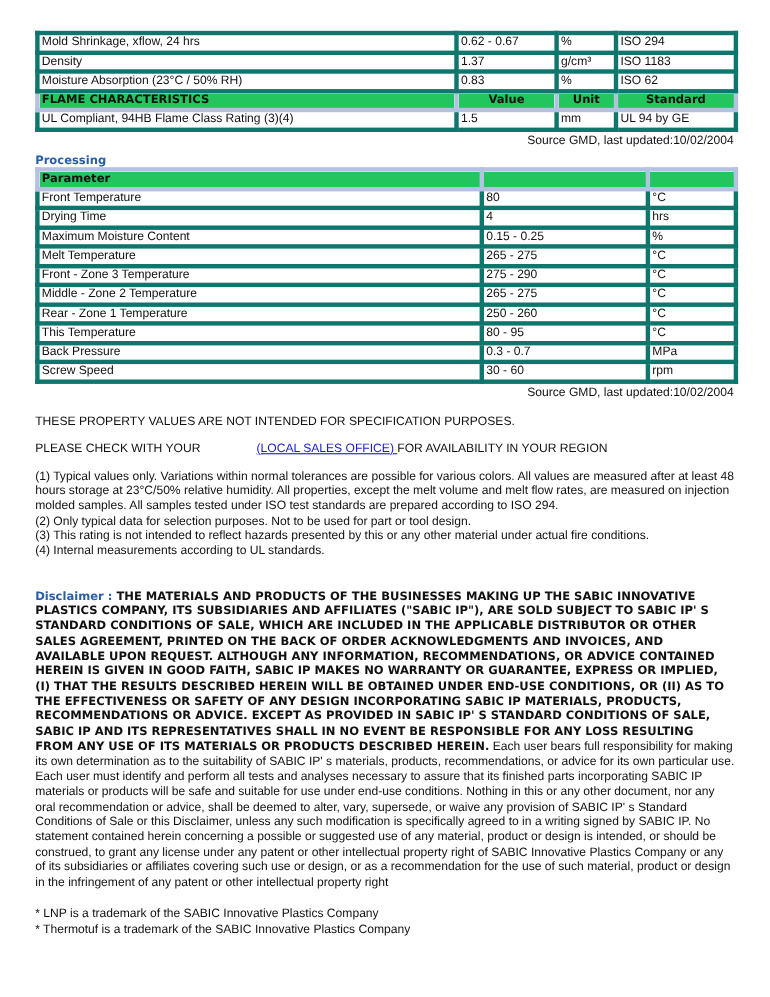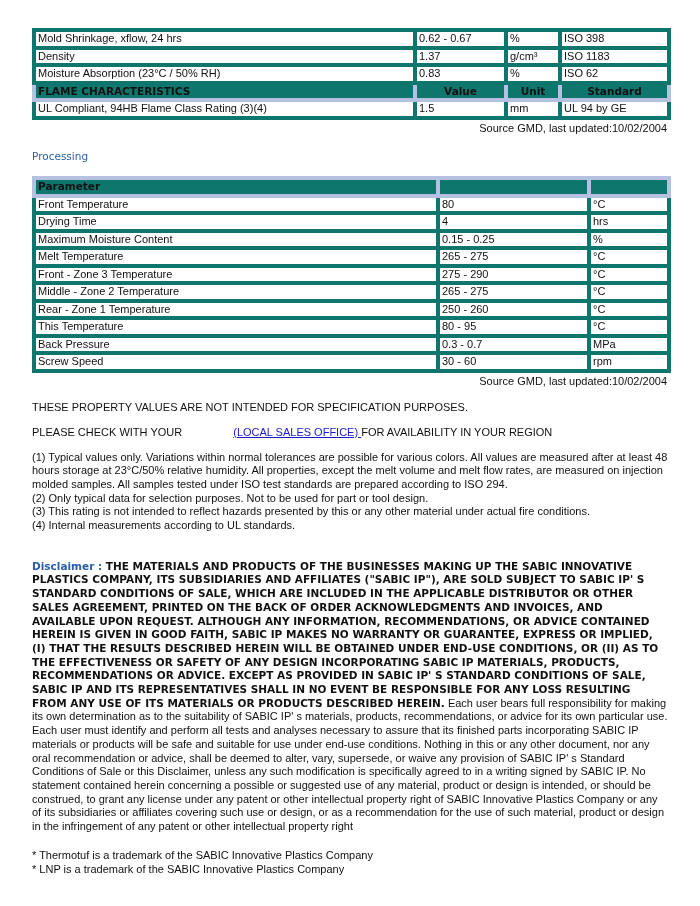--- a/index.html
+++ b/index.html
@@ -4,30 +4,30 @@
 <style>
   html, body { margin: 0; padding: 0; background: #ffffff; }
   body { width: 700px; height: 906px; position: relative; overflow: hidden;
          font-family: "Liberation Sans", sans-serif; font-size: 11px; color: #111; }
   .page { position: absolute; left: 32px; top: 28px; width: 636px; }
 
   table.props { border-collapse: collapse; width: 635px; table-layout: fixed; }
   table.props td { border: 4px solid #0f766e; padding: 0 2px; height: 13.5px; line-height: 13px;
                    font-size: 11px; white-space: nowrap; overflow: hidden; }
   table.props td.c { text-align: left; }
-  table.props tr.hdr td { background: #0f766e; font-weight: bold; font-family: "DejaVu Sans", sans-serif;
+  table.props tr.hdr td { background: #22c55e; font-weight: bold; font-family: "DejaVu Sans", sans-serif;
                           font-size: 10.5px; border-color: #b6c0e0; }
   table.props tr.hdr td.c { text-align: center; }
 
   .source { text-align: right; font-size: 11px; margin-top: 2px; width: 635px; }
 
-  .section-title { color: #2a5ea8; font-weight: normal; font-family: "DejaVu Sans", sans-serif;
-                   font-size: 10.5px; margin-top: 16px; }
+  .section-title { color: #2a5ea8; font-weight: bold; font-family: "DejaVu Sans", sans-serif;
+                   font-size: 10.5px; margin-top: 6px; }
 
-  .proc { margin-top: 14px; }
+  .proc { }
   .proc table.props tr.hdr td { height: 14px; }
 
   p { margin: 0; }
   .notice { margin-top: 14px; font-size: 11px; }
   .notice2 { margin-top: 13px; font-size: 11px; }
   .notice2 a { color: #1a1ad0; text-decoration: underline; margin-left: 48px; }
   .notes { margin-top: 13px; font-size: 11px; line-height: 13.7px; }
 
   .disclaimer { margin-top: 27px; font-size: 11px; line-height: 13.7px; }
   .disc-label { color: #2a5ea8; font-weight: bold; font-family: "DejaVu Sans", sans-serif; font-size: 10.5px; }
@@ -45,21 +45,21 @@
       <col style="width:381px">
         <col style="width:91px">
         <col style="width:54px">
         <col style="width:109px">
     </colgroup>
     <tbody>
         <tr>
       <td>Mold Shrinkage, xflow, 24 hrs</td>
       <td class="c">0.62 - 0.67</td>
       <td class="c">%</td>
-      <td class="c">ISO 398</td>
+      <td class="c">ISO 294</td>
     </tr>
     <tr>
       <td>Density</td>
       <td class="c">1.37</td>
       <td class="c">g/cm³</td>
       <td class="c">ISO 1183</td>
     </tr>
     <tr>
       <td>Moisture Absorption (23°C / 50% RH)</td>
       <td class="c">0.83</td>
@@ -163,17 +163,17 @@
     <p>(2) Only typical data for selection purposes. Not to be used for part or tool design.</p>
     <p>(3) This rating is not intended to reflect hazards presented by this or any other material under actual fire conditions.</p>
     <p>(4) Internal measurements according to UL standards.</p>
   </div>
 
   <div class="disclaimer">
     <span class="disc-label">Disclaimer : </span><span class="disc-bold">THE MATERIALS AND PRODUCTS OF THE BUSINESSES MAKING UP THE SABIC INNOVATIVE PLASTICS COMPANY, ITS SUBSIDIARIES AND AFFILIATES ("SABIC IP"), ARE SOLD SUBJECT TO SABIC IP' S STANDARD CONDITIONS OF SALE, WHICH ARE INCLUDED IN THE APPLICABLE DISTRIBUTOR OR OTHER SALES AGREEMENT, PRINTED ON THE BACK OF ORDER ACKNOWLEDGMENTS AND INVOICES, AND AVAILABLE UPON REQUEST. ALTHOUGH ANY INFORMATION, RECOMMENDATIONS, OR ADVICE CONTAINED HEREIN IS GIVEN IN GOOD FAITH, SABIC IP MAKES NO WARRANTY OR GUARANTEE, EXPRESS OR IMPLIED, (I) THAT THE RESULTS DESCRIBED HEREIN WILL BE OBTAINED UNDER END-USE CONDITIONS, OR (II) AS TO THE EFFECTIVENESS OR SAFETY OF ANY DESIGN INCORPORATING SABIC IP MATERIALS, PRODUCTS, RECOMMENDATIONS OR ADVICE. EXCEPT AS PROVIDED IN SABIC IP' S STANDARD CONDITIONS OF SALE, SABIC IP AND ITS REPRESENTATIVES SHALL IN NO EVENT BE RESPONSIBLE FOR ANY LOSS RESULTING FROM ANY USE OF ITS MATERIALS OR PRODUCTS DESCRIBED HEREIN.</span><span> Each user bears full responsibility for making its own determination as to the suitability of SABIC IP' s materials, products, recommendations, or advice for its own particular use. Each user must identify and perform all tests and analyses necessary to assure that its finished parts incorporating SABIC IP materials or products will be safe and suitable for use under end-use conditions. Nothing in this or any other document, nor any oral recommendation or advice, shall be deemed to alter, vary, supersede, or waive any provision of SABIC IP' s Standard Conditions of Sale or this Disclaimer, unless any such modification is specifically agreed to in a writing signed by SABIC IP. No statement contained herein concerning a possible or suggested use of any material, product or design is intended, or should be construed, to grant any license under any patent or other intellectual property right of SABIC Innovative Plastics Company or any of its subsidiaries or affiliates covering such use or design, or as a recommendation for the use of such material, product or design in the infringement of any patent or other intellectual property right</span>
   </div>
 
   <div class="trademarks">
+    <p>* LNP is a trademark of the SABIC Innovative Plastics Company</p>
     <p>* Thermotuf is a trademark of the SABIC Innovative Plastics Company</p>
-    <p>* LNP is a trademark of the SABIC Innovative Plastics Company</p>
   </div>
 
 </div>
 
 </body></html>

